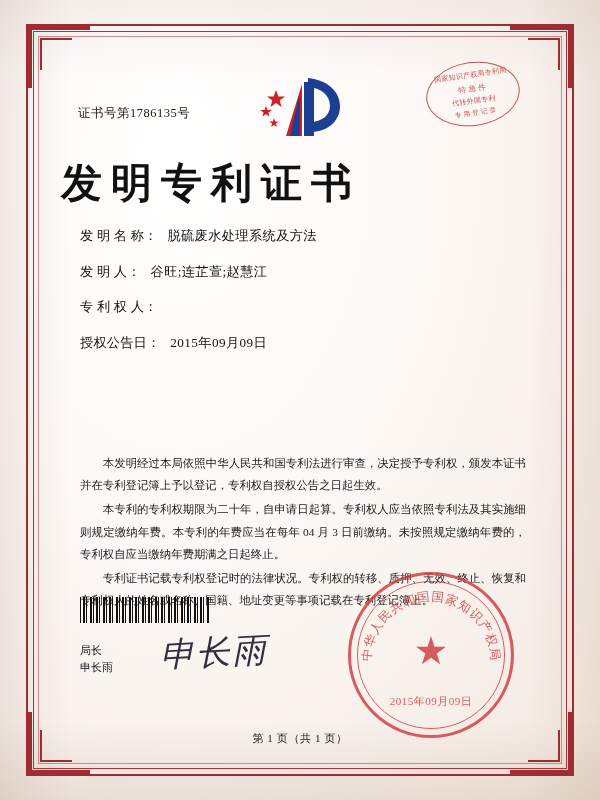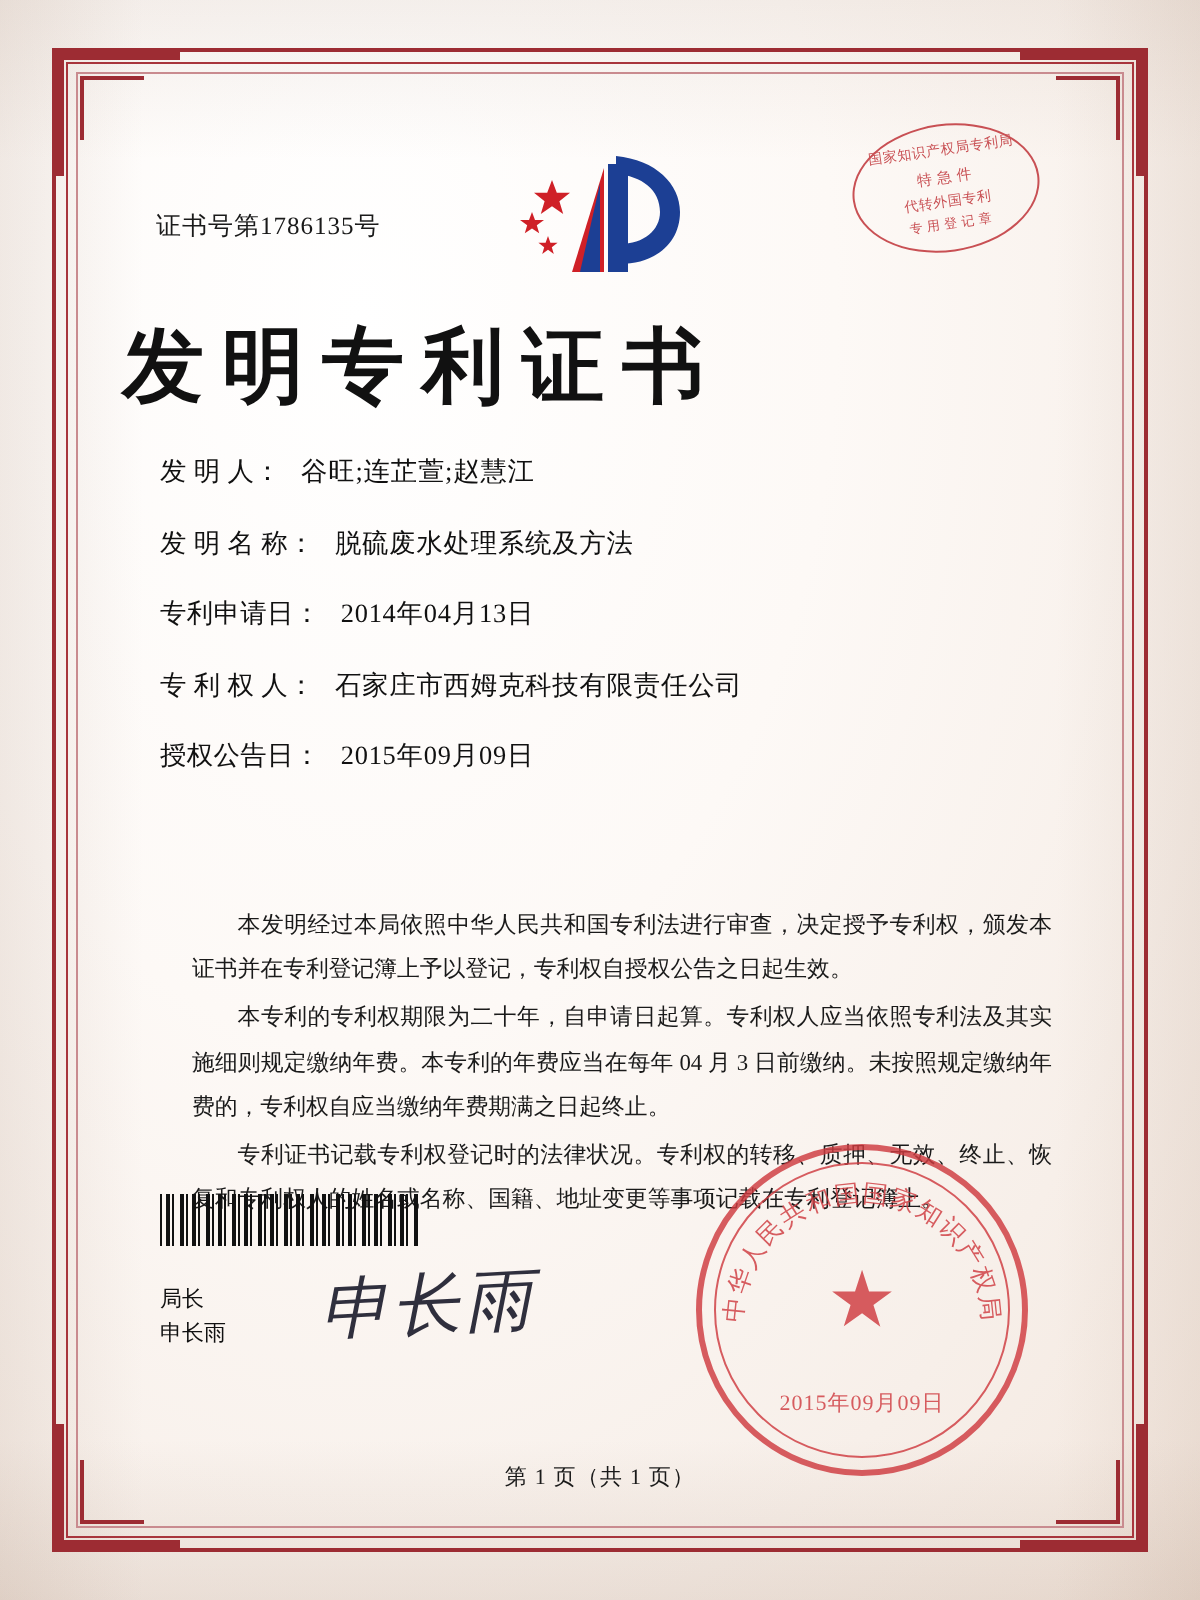--- a/index.html
+++ b/index.html
@@ -163,21 +163,21 @@
     position: absolute;
     top: 400px;
     left: 28px;
     right: 22px;
     font-size: 11.4px;
     line-height: 1.95;
     color: #1a1a1a;
     text-align: justify;
   }
   .body-text p {
-    margin: 0 0 2px 16px;
+    margin: 0 0 2px 0;
     text-indent: 2em;
   }
 
   
   .barcode {
     position: absolute;
     left: 28px;
     top: 545px;
     width: 130px;
     height: 26px;
@@ -309,34 +309,29 @@
         <polygon points="46,20 48.4,26.4 55,26.4 49.7,30.6 51.6,37 46,33.1 40.4,37 42.3,30.6 37,26.4 43.6,26.4" fill="#cf2027"></polygon>
         <polygon points="36,36 37.5,40 42,40 38.4,42.6 39.6,46.6 36,44.2 32.4,46.6 33.6,42.6 30,40 34.5,40" fill="#cf2027"></polygon>
         <polygon points="44,48 45.2,51.4 48.8,51.4 45.9,53.6 46.9,57 44,54.9 41.1,57 42.1,53.6 39.2,51.4 42.8,51.4" fill="#cf2027"></polygon>
       </svg>
     </div>
 
     <div class="title">发明专利证书</div>
 
     <div class="fields">
       <div class="field-row">
+        <span class="field-label">发 明 名 称：</span>
+        <span class="field-value">脱硫废水处理系统及方法</span>
+      </div>
+      <div class="field-row">
         <span class="field-label">发 明 人：</span>
         <span class="field-value">谷旺;连芷萱;赵慧江</span>
       </div>
       <div class="field-row">
-        <span class="field-label">发 明 名 称：</span>
-        <span class="field-value">脱硫废水处理系统及方法</span>
-      </div>
-      <div class="field-row">
-        <span class="field-label">专利申请日：</span>
-        <span class="field-value">2014年04月13日</span>
-      </div>
-      <div class="field-row">
         <span class="field-label">专 利 权 人：</span>
-        <span class="field-value">石家庄市西姆克科技有限责任公司</span>
       </div>
       <div class="field-row">
         <span class="field-label">授权公告日：</span>
         <span class="field-value">2015年09月09日</span>
       </div>
     </div>
 
     <div class="body-text">
       <p>本发明经过本局依照中华人民共和国专利法进行审查，决定授予专利权，颁发本证书并在专利登记簿上予以登记，专利权自授权公告之日起生效。</p>
       <p>本专利的专利权期限为二十年，自申请日起算。专利权人应当依照专利法及其实施细则规定缴纳年费。本专利的年费应当在每年 04 月 3 日前缴纳。未按照规定缴纳年费的，专利权自应当缴纳年费期满之日起终止。</p>

